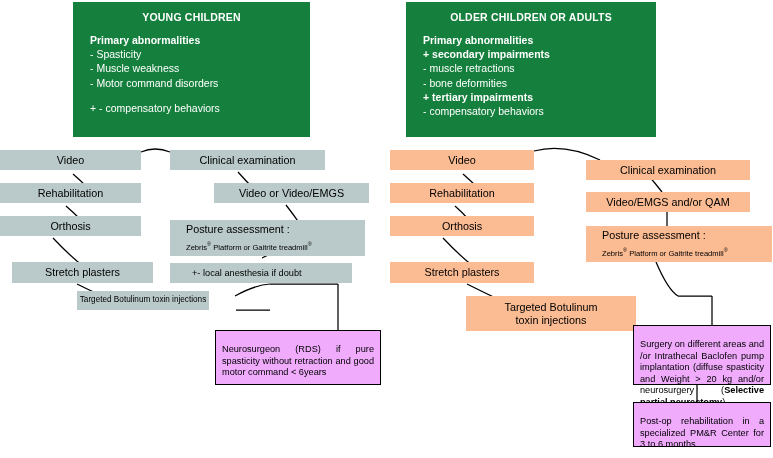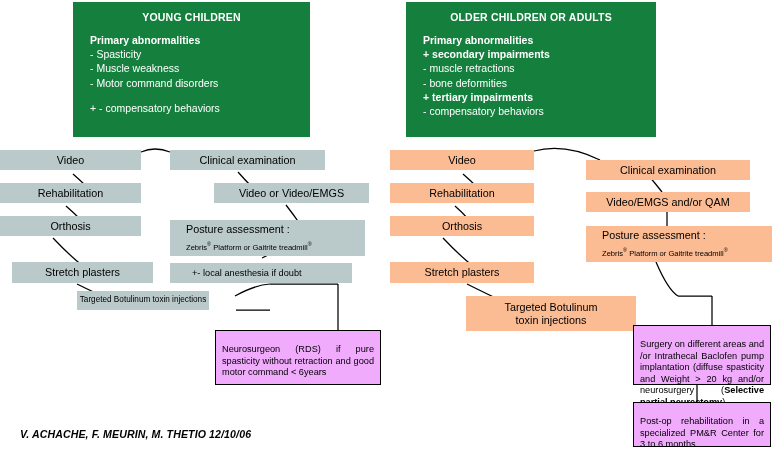--- a/index.html
+++ b/index.html
@@ -144,15 +144,14 @@
   <div class="fbox peach" style="left:586px;top:192px;width:164px;height:20px;">Video/EMGS and/or QAM</div>
   <div class="pa peach" style="left:586px;top:226px;width:186px;height:36px;">
     <div class="l1">Posture assessment :</div>
     <div class="l2"><span>Zebris</span><sup>®</sup><span> Platform or Gaitrite treadmill</span><sup>®</sup></div>
   </div>
 
   <div class="wbox" style="left:633px;top:325px;width:138px;height:60px;"><span>Surgery on different areas and /or Intrathecal Baclofen pump implantation (diffuse spasticity and Weight &gt; 20 kg and/or neurosurgery (</span><b>Selective partial neurectomy</b><span>)</span></div>
 
   <div class="wbox" style="left:633px;top:402px;width:138px;height:45px;">Post-op rehabilitation in a specialized PM&amp;R Center for 3 to 6 months</div>
 
-  <div class="credit" style="left:20px;top:428px;">V. ACHACHE, F. MEURIN, M. THETIO 12/10/06</div>
 
 </div>
 
 </body></html>

